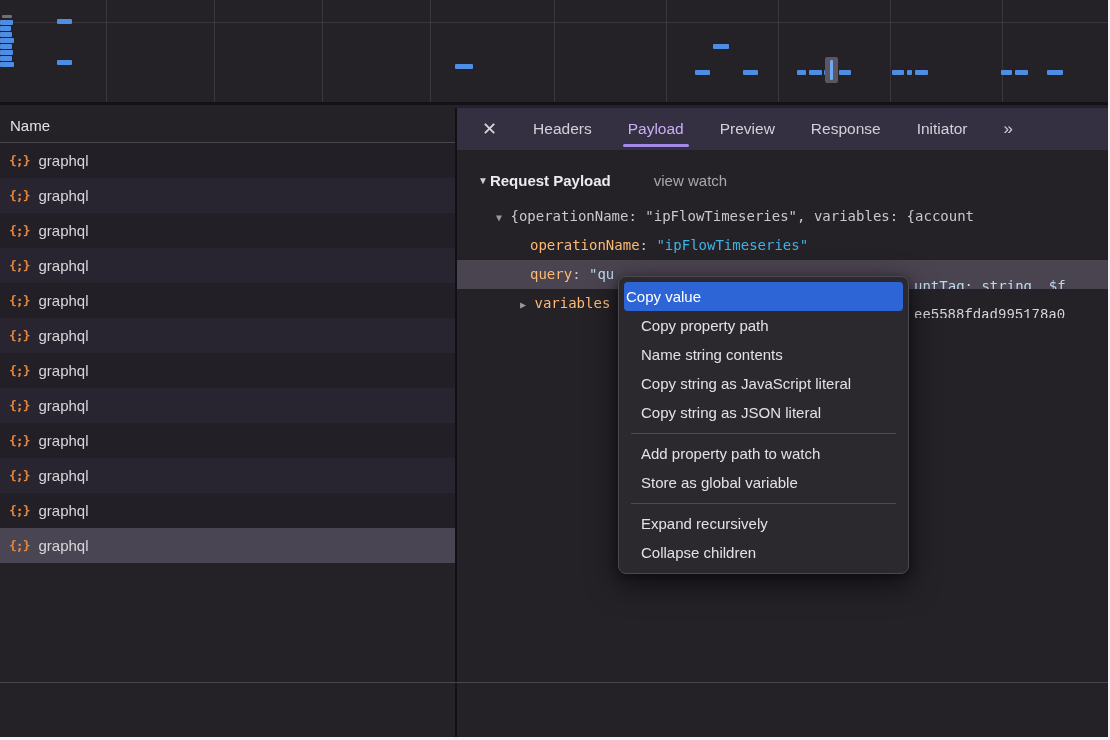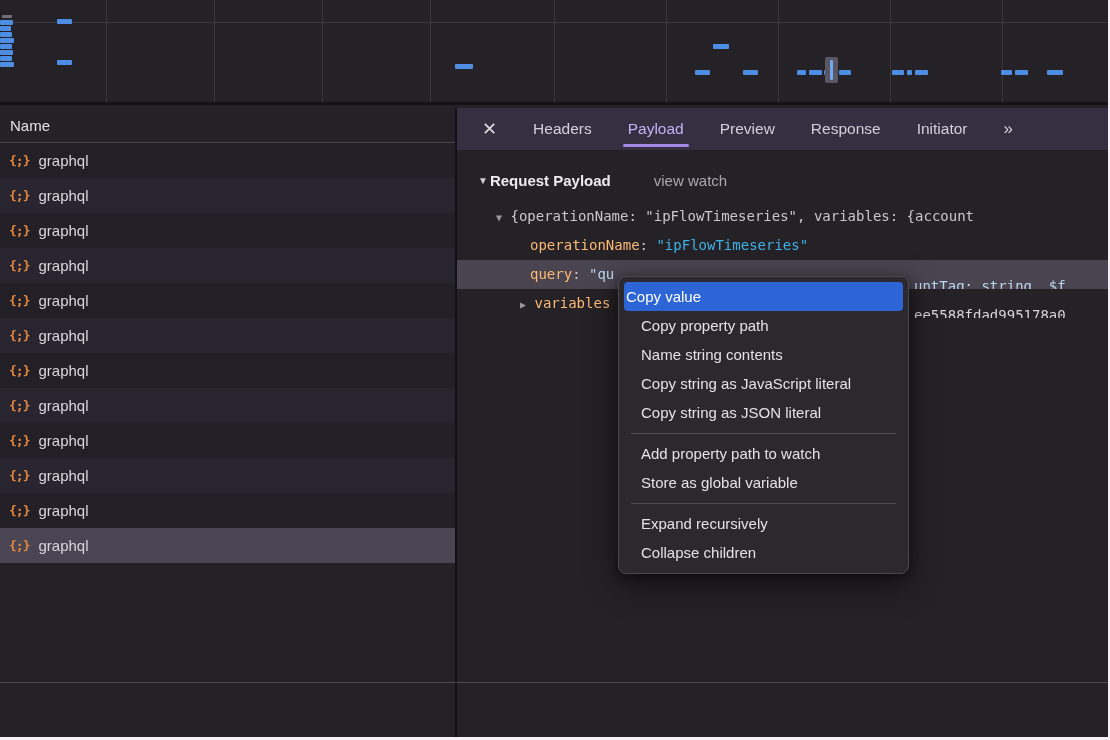--- a/index.html
+++ b/index.html
@@ -73,21 +73,21 @@
   .view-source { margin-left:43px; color:#aaa7b0; cursor:pointer; }
 
   .tree { margin-top:7px; font-family:"DejaVu Sans Mono", monospace; font-size:14px; }
   .tree-row { position:relative; height:29px; line-height:29px; white-space:nowrap; overflow:hidden; }
   .tree-row .tri2 { color:#9b98a2; font-size:10px; }
   .t-gray   { color:#c9c7ce; }
   .t-key    { color:#fdba74; }
   .t-punc   { color:#c9c7ce; }
   .t-string { color:#3fb2e5; }
   .t-string-lit { color:#bcd9ec; }
-  .t-white  { color:#d8d6db; }
+  .t-white  { color:#d8d6db;font-family:Liberation Mono, monospace; }
   .tree-row.highlighted { background:#4a4350; }
   .frag-right { position:absolute; left:457px; top:0;margin-top:12px; }
   .row-preview { padding-left:39px; }
   .row-prop    { padding-left:73px; }
   .row-expand  { padding-left:63px; }
 
   
   .footer-line { position:absolute; top:682px; left:0; right:0; height:1px; background:#49454f; }
 
   

